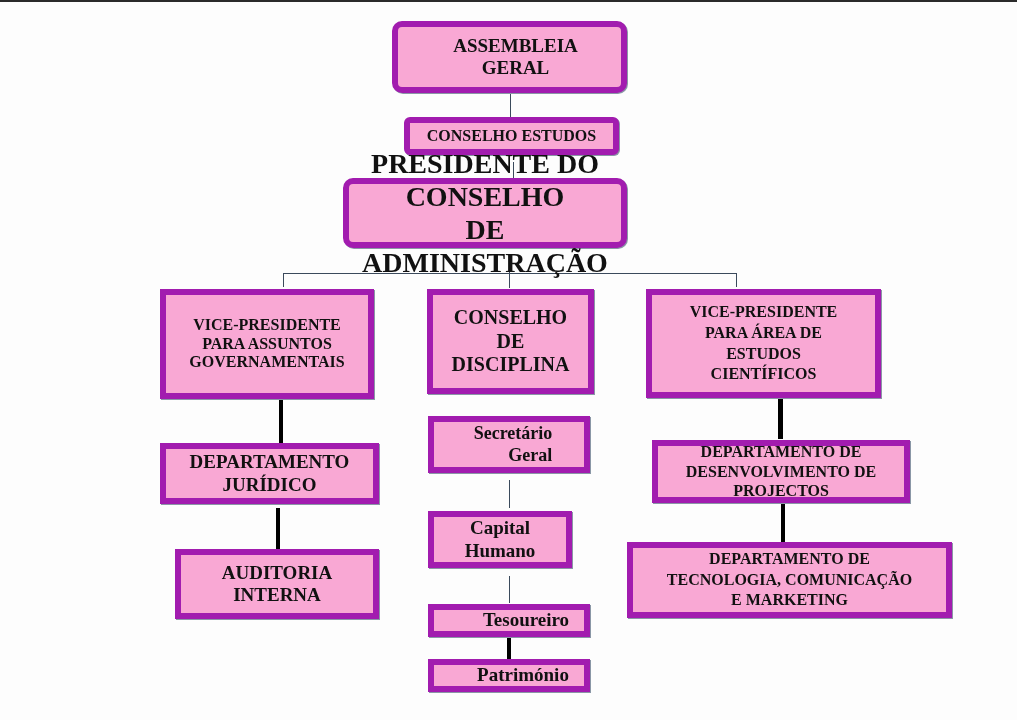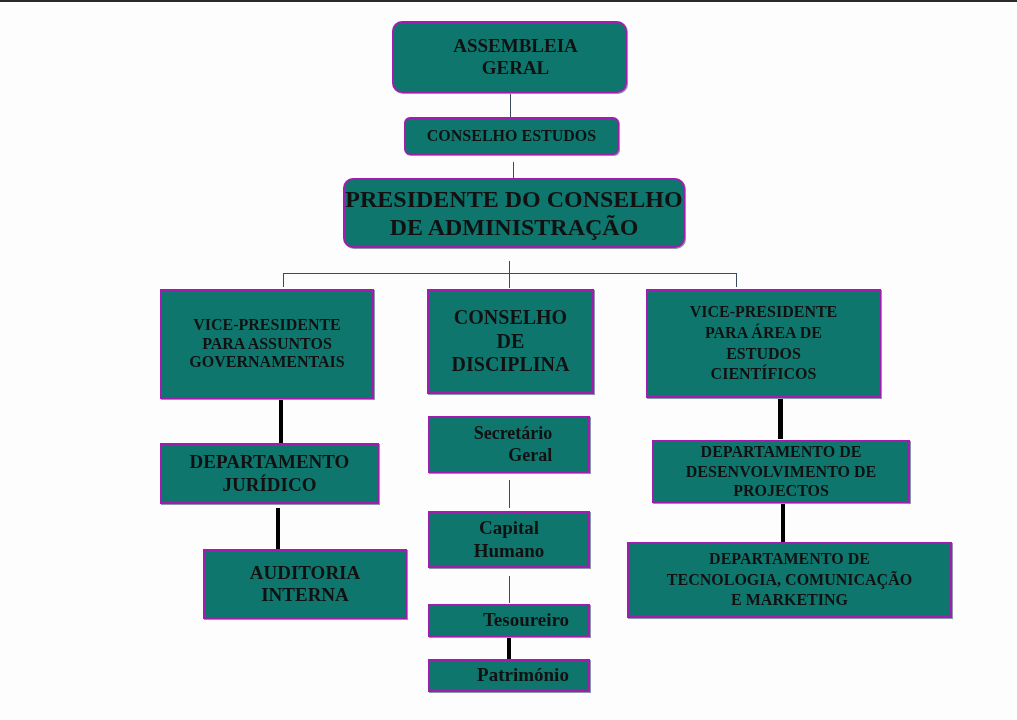--- a/index.html
+++ b/index.html
@@ -5,22 +5,22 @@
   html, body { margin: 0; padding: 0; }
   body {
     width: 1017px; height: 720px; position: relative; overflow: hidden;
     background: #fdfdfd;
     font-family: "Liberation Serif", "DejaVu Serif", serif;
     color: #111;
   }
   .topbar { position: absolute; left: 0; top: 0; width: 1017px; height: 2px; background: #2b2b2b; }
   .box {
     position: absolute; box-sizing: border-box;
-    border: 2px solid #a21caf;
-    background: #0f766e;
+    border: 6px solid #a21caf;
+    background: #f9a8d4;
     display: flex; align-items: center; justify-content: center;
     text-align: center; font-weight: bold; line-height: 1.18;
     white-space: pre-line;
     box-shadow: 1px 1px 0 #8a97a6;
   }
   .rounded { border-radius: 10px; }
   .line { position: absolute; background: #3b4a5c; }
   .thick { position: absolute; background: #000; }
 </style>
 </head>
@@ -43,46 +43,46 @@
 <div class="thick" style="left:507px;top:636px;width:4px;height:24px;"></div>
 
 <div class="thick" style="left:778px;top:399px;width:5px;height:40px;"></div>
 <div class="thick" style="left:781px;top:504px;width:4px;height:38px;"></div>
 
 <div class="box rounded" style="left:392px;top:21px;width:235px;height:72px;font-size:19px;padding-left:12px;">ASSEMBLEIA
 GERAL</div>
 
 <div class="box rounded" style="left:404px;top:117px;width:215px;height:38px;font-size:16px;border-radius:6px;">CONSELHO ESTUDOS</div>
 
-<div class="box rounded" style="left:343px;top:178px;width:342px;height:70px;font-size:24px;">PRESIDENTE DO CONSELHO
+<div class="box rounded" style="left:343px;top:178px;width:284px;height:70px;font-size:28px;">PRESIDENTE DO CONSELHO
 DE ADMINISTRAÇÃO</div>
 
 <div class="box" style="left:160px;top:289px;width:214px;height:110px;font-size:16px;">VICE-PRESIDENTE
 PARA ASSUNTOS
 GOVERNAMENTAIS</div>
 
 <div class="box" style="left:427px;top:289px;width:167px;height:105px;font-size:20px;">CONSELHO
 DE
 DISCIPLINA</div>
 
 <div class="box" style="left:646px;top:289px;width:235px;height:109px;font-size:16px;line-height:1.3;">VICE-PRESIDENTE
 PARA ÁREA DE
 ESTUDOS
 CIENTÍFICOS</div>
 
 <div class="box" style="left:160px;top:443px;width:219px;height:61px;font-size:19px;">DEPARTAMENTO
 JURÍDICO</div>
 
-<div class="box" style="left:175px;top:549px;width:204px;height:70px;font-size:19px;margin-left:28px;">AUDITORIA
+<div class="box" style="left:175px;top:549px;width:204px;height:70px;font-size:19px;">AUDITORIA
 INTERNA</div>
 
 <div class="box" style="left:428px;top:416px;width:162px;height:57px;font-size:18px;padding-left:8px;text-align:right;">Secretário
 Geral</div>
 
-<div class="box" style="left:428px;top:511px;width:162px;height:57px;font-size:19px;">Capital
+<div class="box" style="left:428px;top:511px;width:144px;height:57px;font-size:19px;">Capital
 Humano</div>
 
 <div class="box" style="left:428px;top:604px;width:162px;height:33px;font-size:19px;padding-left:34px;">Tesoureiro</div>
 
 <div class="box" style="left:428px;top:659px;width:162px;height:33px;font-size:19px;padding-left:28px;">Património</div>
 
 <div class="box" style="left:652px;top:440px;width:258px;height:63px;font-size:16px;line-height:1.22;">DEPARTAMENTO DE
 DESENVOLVIMENTO DE
 PROJECTOS</div>
 

